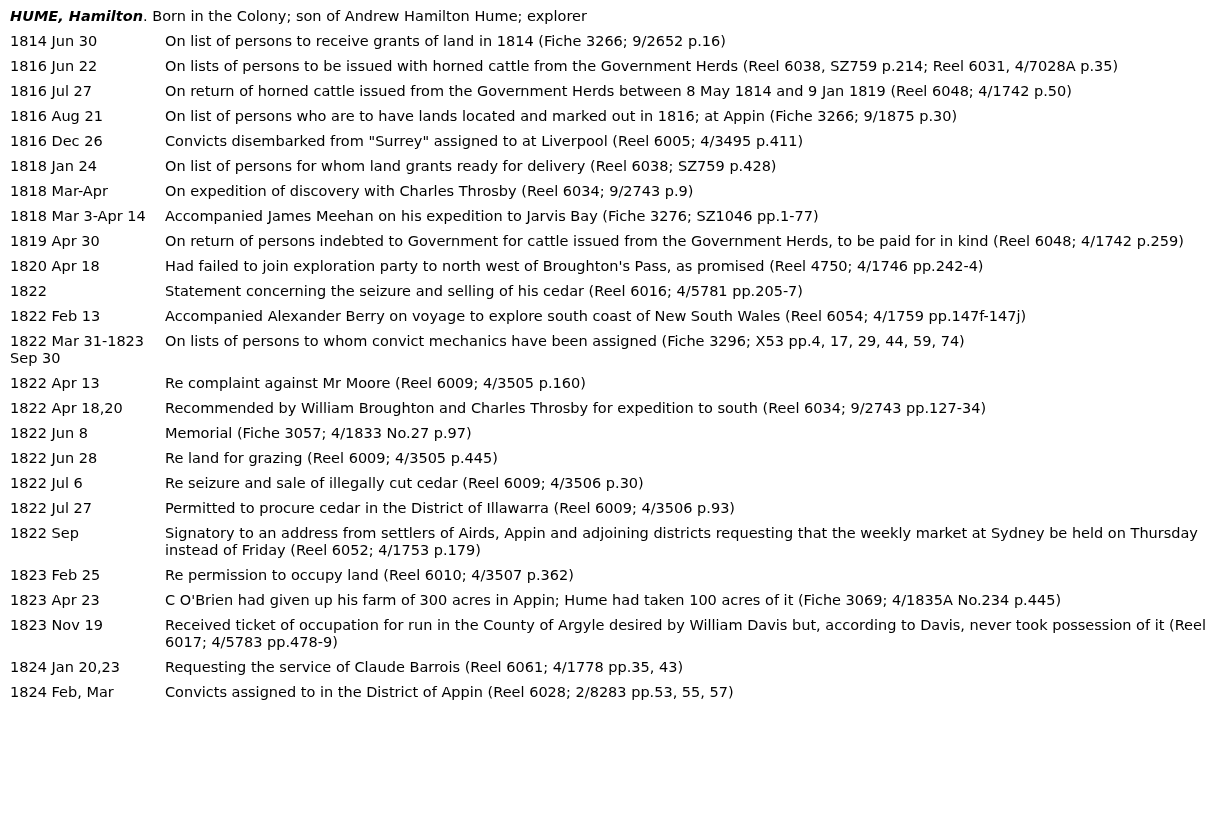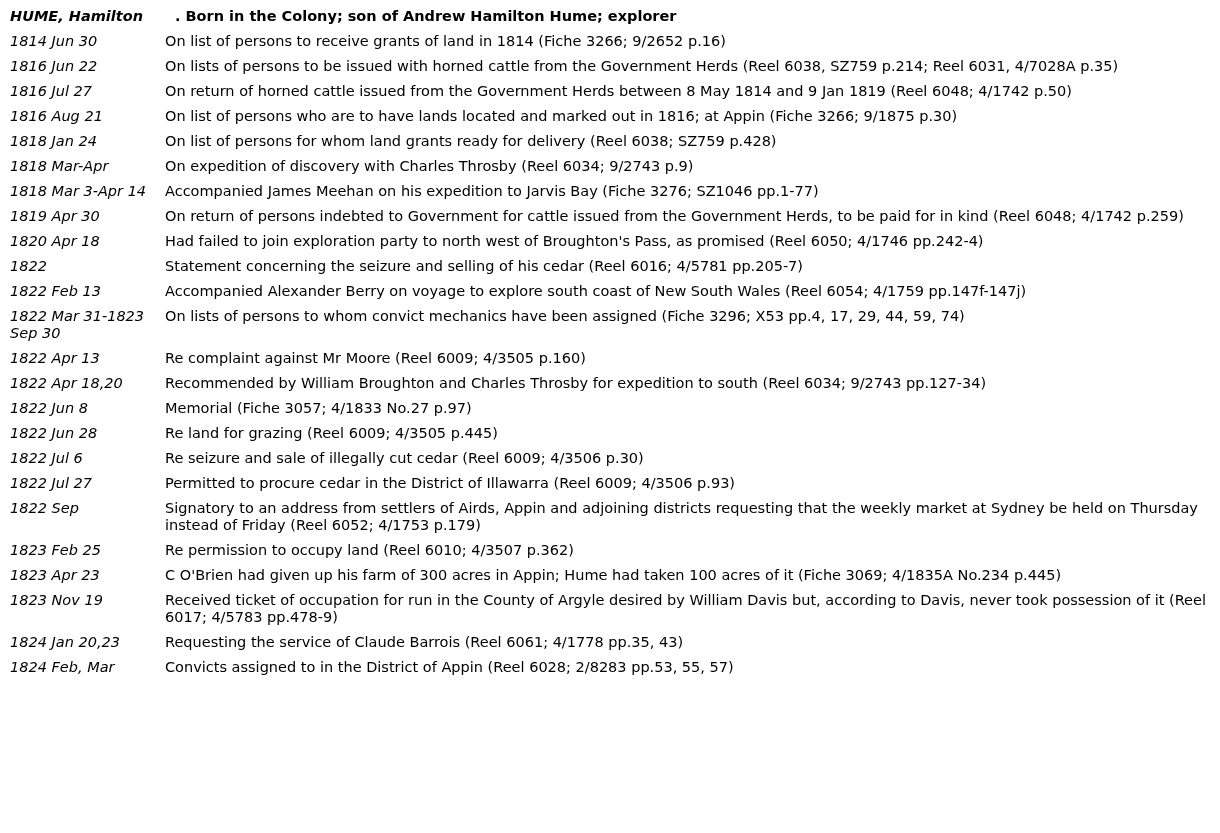--- a/index.html
+++ b/index.html
@@ -22,37 +22,35 @@
     font-size: 14.5px;
     line-height: 20px;
     margin-bottom: 7px;
     white-space: nowrap;
   }
   .entry-header .surname {
     font-weight: bold;
     font-style: italic;
   }
   .entry-header .desc {
-    font-weight: bold;
-    padding-left: 32px;
+    font-weight: normal;
   }
   table.records {
     border-collapse: collapse;
     width: 100%;
     table-layout: fixed;
   }
   table.records td {
     vertical-align: top;
     padding: 0 0 8px 0;
     font-size: 14.5px;
     line-height: 17px;
   }
   td.date {
     width: 155px;
-    font-style: italic;
     padding-right: 6px;
     white-space: normal;
   }
   td.detail {
     width: auto;
     padding-right: 12px;
     margin-top: 43px;
   }
 </style>
 </head>
@@ -76,38 +74,42 @@
         </tr>
         <tr>
           <td class="date">1816 Jul 27</td>
           <td class="detail">On return of horned cattle issued from the Government Herds between 8 May 1814 and 9 Jan 1819 (Reel 6048; 4/1742 p.50)</td>
         </tr>
         <tr>
           <td class="date">1816 Aug 21</td>
           <td class="detail">On list of persons who are to have lands located and marked out in 1816; at Appin (Fiche 3266; 9/1875 p.30)</td>
         </tr>
         <tr>
+          <td class="date">1816 Dec 26</td>
+          <td class="detail">Convicts disembarked from "Surrey" assigned to at Liverpool (Reel 6005; 4/3495 p.411)</td>
+        </tr>
+        <tr>
           <td class="date">1818 Jan 24</td>
           <td class="detail">On list of persons for whom land grants ready for delivery (Reel 6038; SZ759 p.428)</td>
         </tr>
         <tr>
           <td class="date">1818 Mar-Apr</td>
           <td class="detail">On expedition of discovery with Charles Throsby (Reel 6034; 9/2743 p.9)</td>
         </tr>
         <tr>
           <td class="date">1818 Mar 3-Apr 14</td>
           <td class="detail">Accompanied James Meehan on his expedition to Jarvis Bay (Fiche 3276; SZ1046 pp.1-77)</td>
         </tr>
         <tr>
           <td class="date">1819 Apr 30</td>
           <td class="detail">On return of persons indebted to Government for cattle issued from the Government Herds, to be paid for in kind (Reel 6048; 4/1742 p.259)</td>
         </tr>
         <tr>
           <td class="date">1820 Apr 18</td>
-          <td class="detail">Had failed to join exploration party to north west of Broughton's Pass, as promised (Reel 6050; 4/1746 pp.242-4)</td>
+          <td class="detail">Had failed to join exploration party to north west of Broughton's Pass, as promised (Reel 4750; 4/1746 pp.242-4)</td>
         </tr>
         <tr>
           <td class="date">1822</td>
           <td class="detail">Statement concerning the seizure and selling of his cedar (Reel 6016; 4/5781 pp.205-7)</td>
         </tr>
         <tr>
           <td class="date">1822 Feb 13</td>
           <td class="detail">Accompanied Alexander Berry on voyage to explore south coast of New South Wales (Reel 6054; 4/1759 pp.147f-147j)</td>
         </tr>
         <tr>

